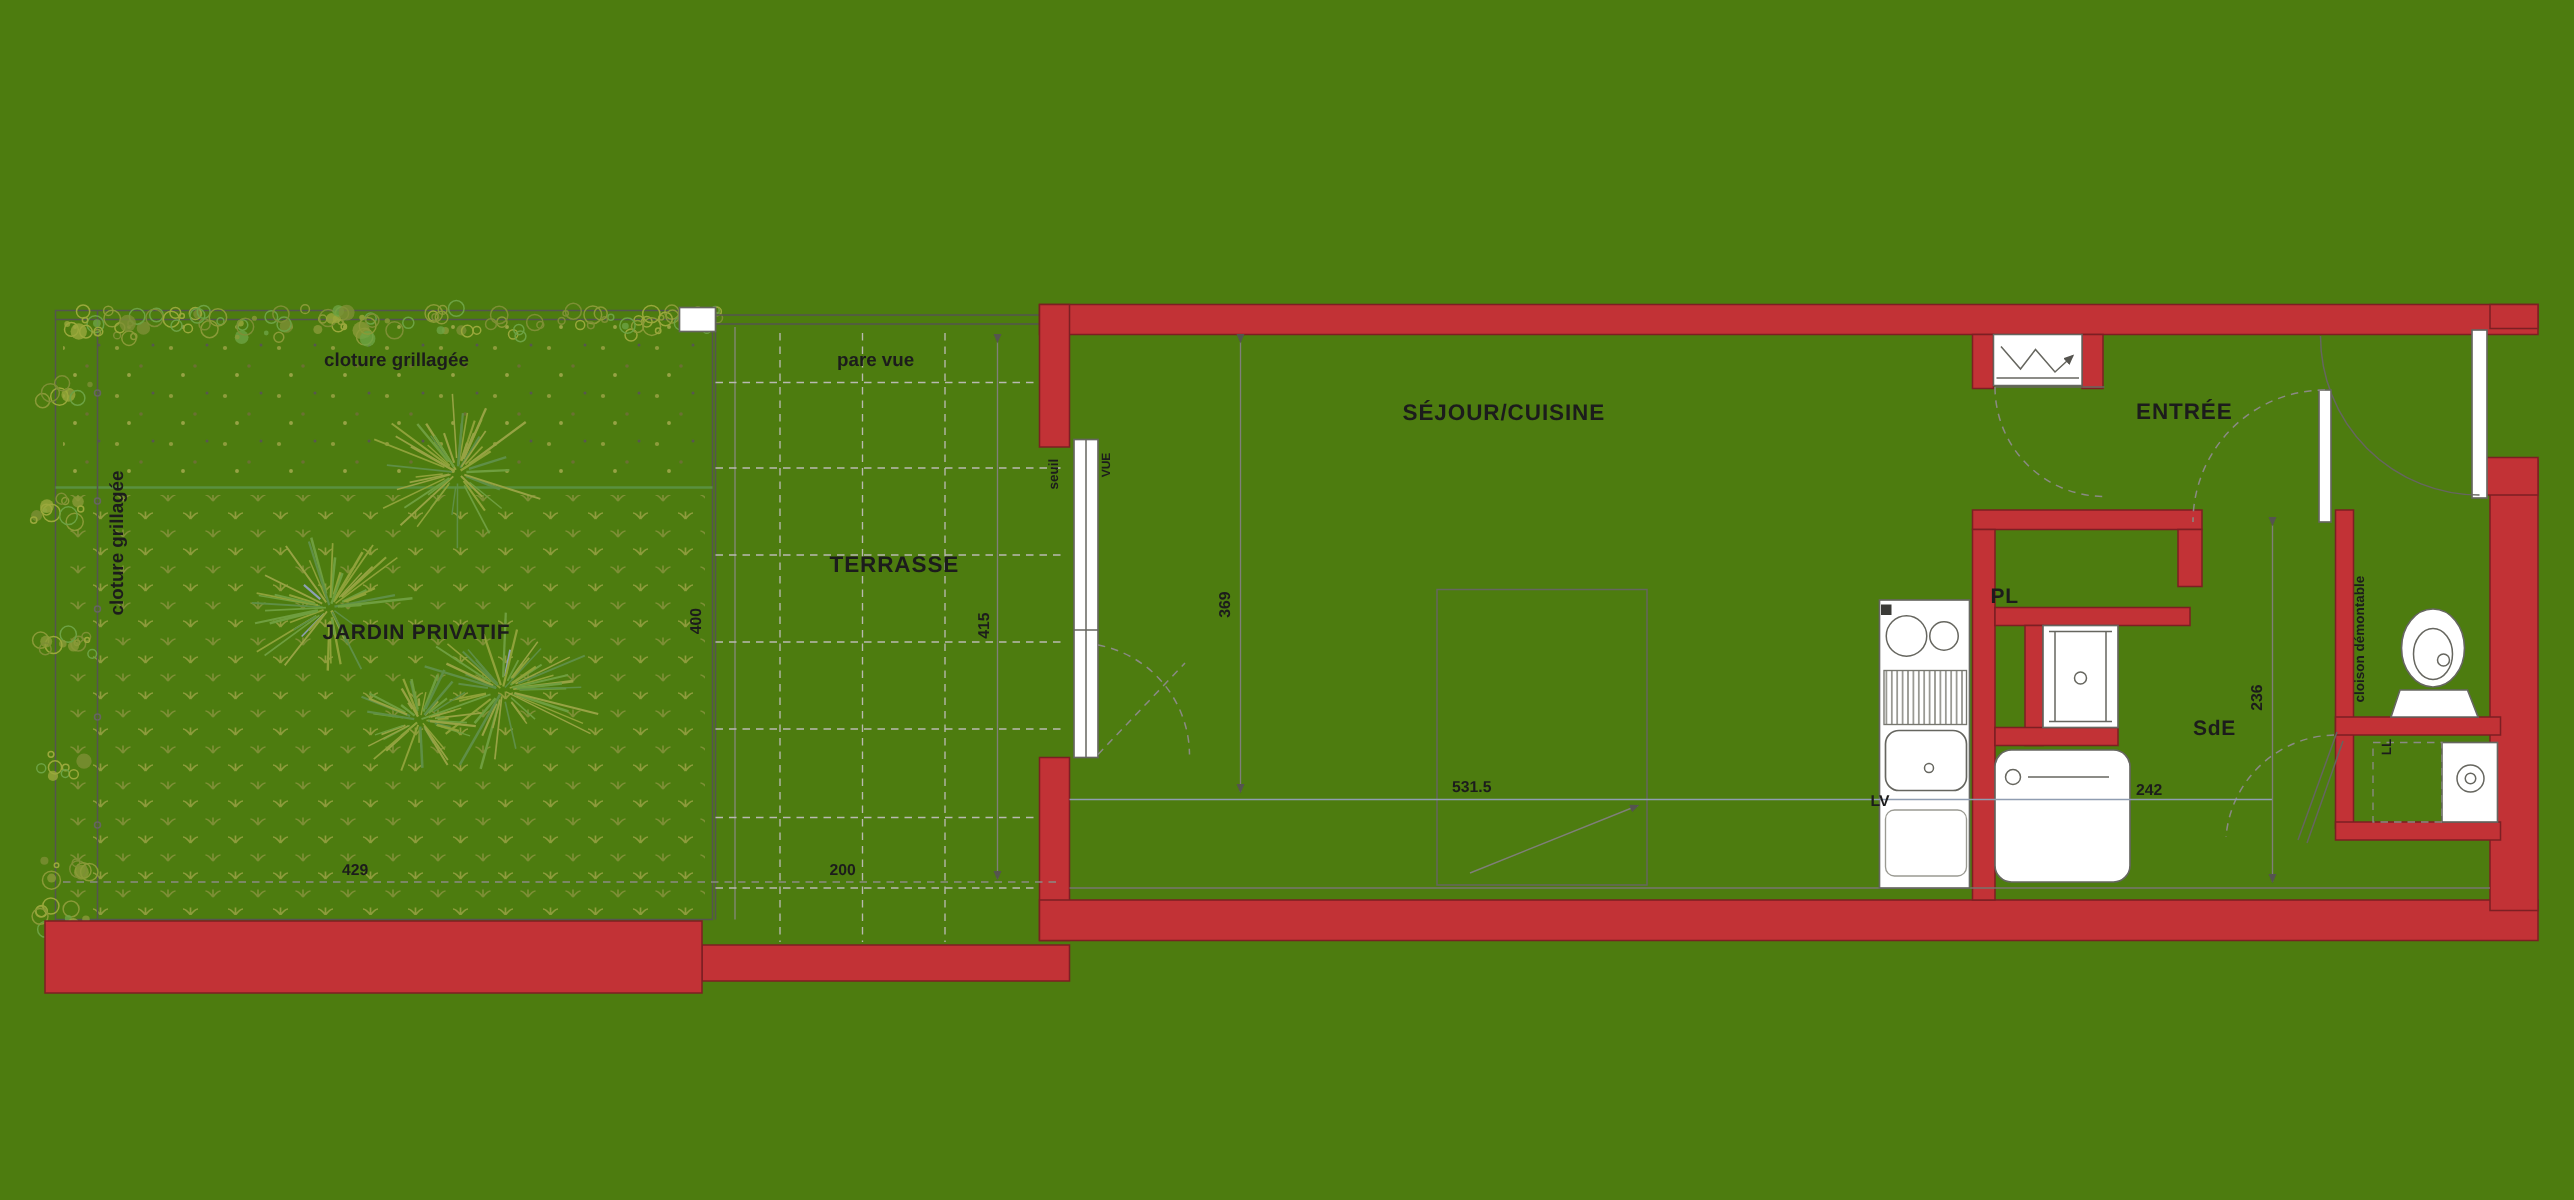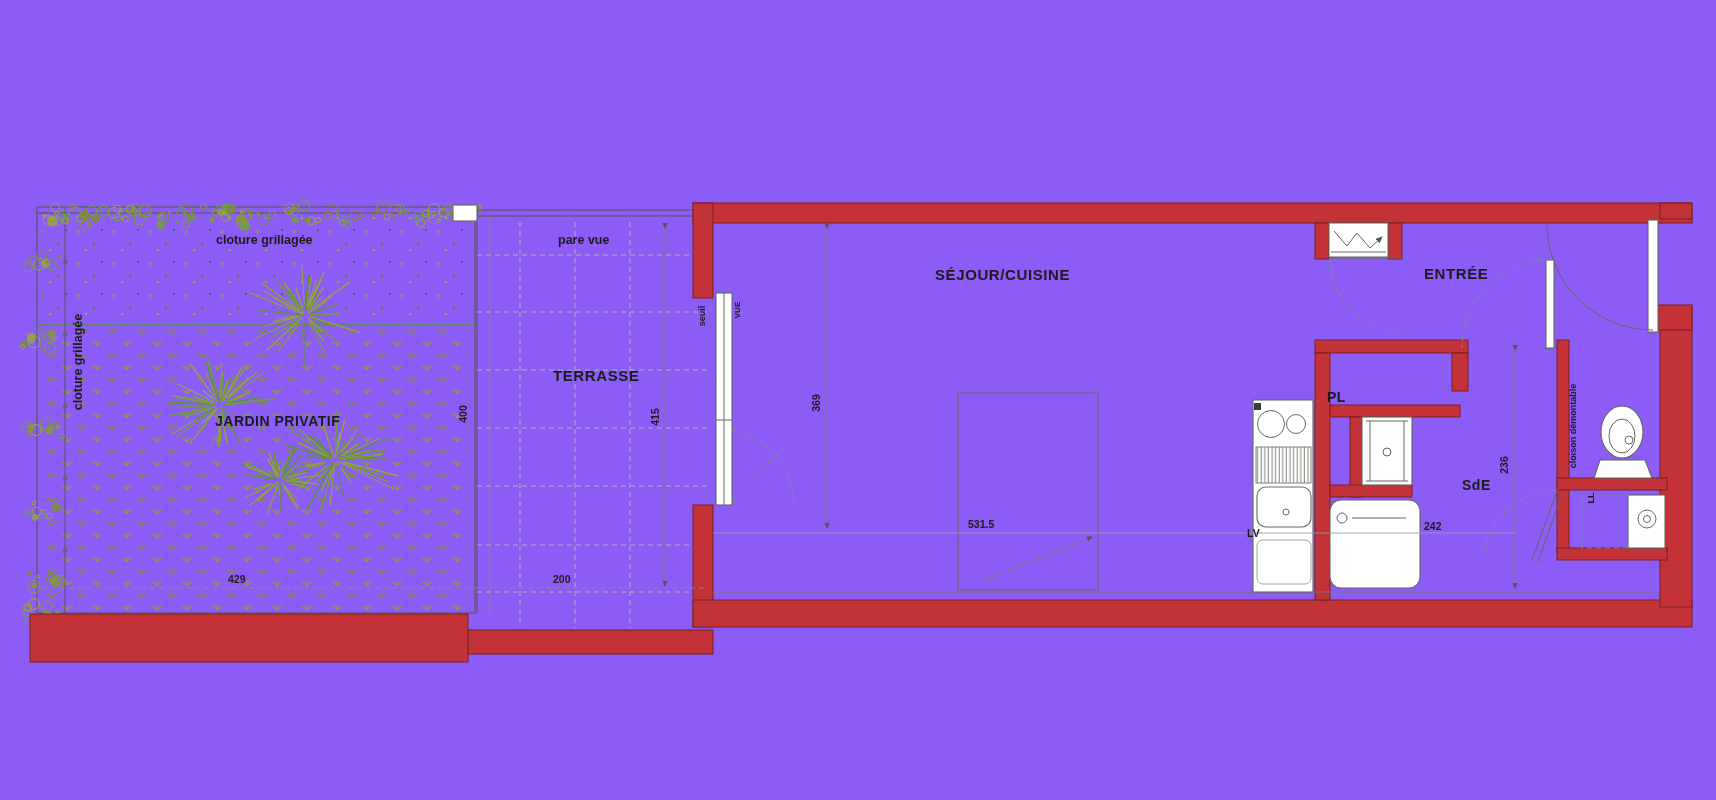--- a/index.html
+++ b/index.html
@@ -1,16 +1,16 @@
 <!DOCTYPE html>
 <html><head>
 <meta charset="utf-8">
 <style>
   html,body{margin:0;padding:0;background:#ffffff;}
-  #stage{position:relative;width:1716px;height:800px;background:#8b5cf6;overflow:hidden;
+  #stage{position:relative;width:1716px;height:800px;background:#4d7c0f;overflow:hidden;
          font-family:"Liberation Sans", sans-serif;}
   svg{position:absolute;left:0;top:0;}
   text{fill:#1c1c1c;font-family:"Liberation Sans", sans-serif;}
   .room-label{font-size:15px;font-weight:bold;letter-spacing:.6px;}
   .big-label{font-size:14px;font-weight:bold;letter-spacing:.5px;}
   .mid-label{font-size:12.5px;font-weight:bold;}
   .dim{font-size:10.5px;font-weight:bold;}
   .tiny{font-size:9px;font-weight:bold;}
   .wall{fill:#c23236;stroke:#7c1f23;stroke-width:1;}
   .thin{stroke:#55544f;stroke-width:1;fill:none;}

